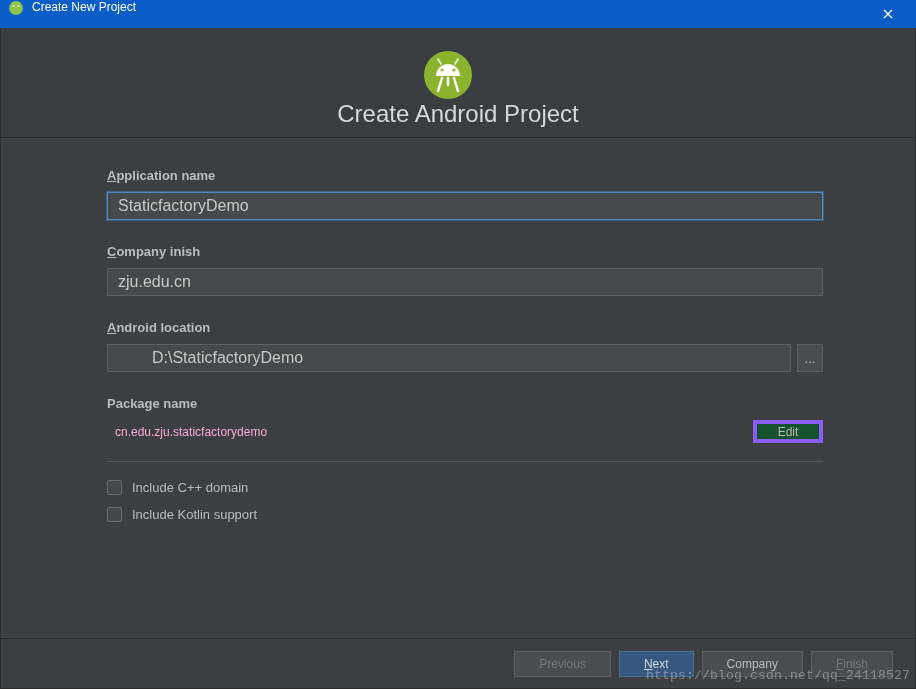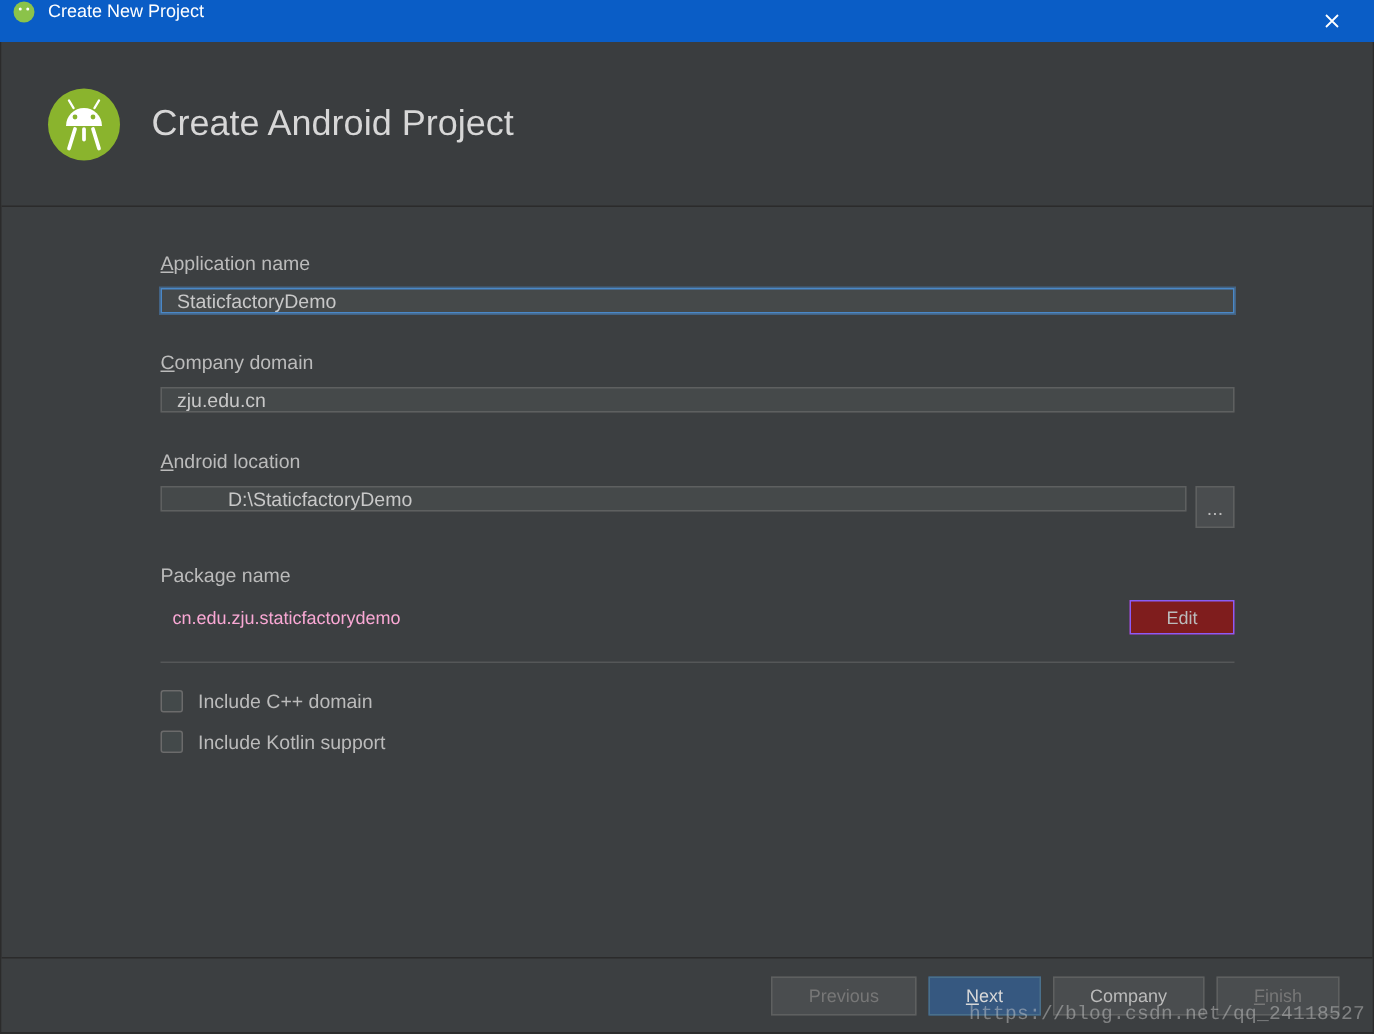--- a/index.html
+++ b/index.html
@@ -54,20 +54,21 @@
       border: 1px solid #2b2b2b;
       border-top: none;
     }
     .header {
       background: #3a3d3f;
       padding: 22px 30px 22px 30px;
       display: flex;
       align-items: center;
       border-bottom: 1px solid #2b2b2b;
       height: 110px;
+      flex-direction: column;
     }
     .header-icon {
       width: 50px;
       height: 50px;
       margin-right: 20px;
     }
     .header-title {
       color: #d7d7d7;
       font-size: 24px;
       font-weight: 400;
@@ -79,32 +80,33 @@
       overflow: auto;
     }
     .field-group {
       margin-bottom: 24px;
     }
     .field-label {
       font-size: 13px;
       color: #bbbbbb;
       margin-bottom: 9px;
       display: block;
+      font-weight: bold;
     }
     .underline-first::first-letter {
       text-decoration: underline;
     }
     .text-input {
       width: 100%;
-      height: 17px;
+      height: 28px;
       background: #45494a;
       border: 1px solid #5e6060;
       color: #c8c8c8;
       padding: 0 10px;
-      font-size: 13px;
+      font-size: 16px;
       outline: none;
     }
     .text-input.focused {
       border: 1px solid #4a88c7;
       box-shadow: 0 0 0 1px rgba(74,136,199,0.5);
     }
     .input-row {
       display: flex;
       gap: 6px;
       align-items: stretch;
@@ -132,22 +134,22 @@
       margin-top: 8px;
     }
     .package-value {
       color: #f9a8d4;
       font-size: 12px;
       padding-left: 8px;
     }
     .edit-btn {
       width: 70px;
       height: 23px;
-      background: #7f1d1d;
-      border: 1px solid #8b5cf6;
+      background: #14532d;
+      border: 4px solid #8b5cf6;
       color: #bbbbbb;
       font-size: 12px;
       cursor: pointer;
       display: flex;
       align-items: center;
       justify-content: center;
     }
     .separator {
       border: none;
       border-top: 1px solid #555758;
@@ -257,21 +259,21 @@
   </div>
 
   <div class="content">
 
     <div class="field-group">
       <label class="field-label underline-first">Application name</label>
       <input type="text" class="text-input focused" value="StaticfactoryDemo" style="">
     </div>
 
     <div class="field-group">
-      <label class="field-label underline-first">Company domain</label>
+      <label class="field-label underline-first">Company inish</label>
       <input type="text" class="text-input" value="zju.edu.cn" style="">
     </div>
 
     <div class="field-group">
       <label class="field-label underline-first">Android location</label>
       <div class="input-row">
         <input type="text" class="text-input" value="D:\StaticfactoryDemo" style="">
         <div class="browse-btn">...</div>
       </div>
     </div>

